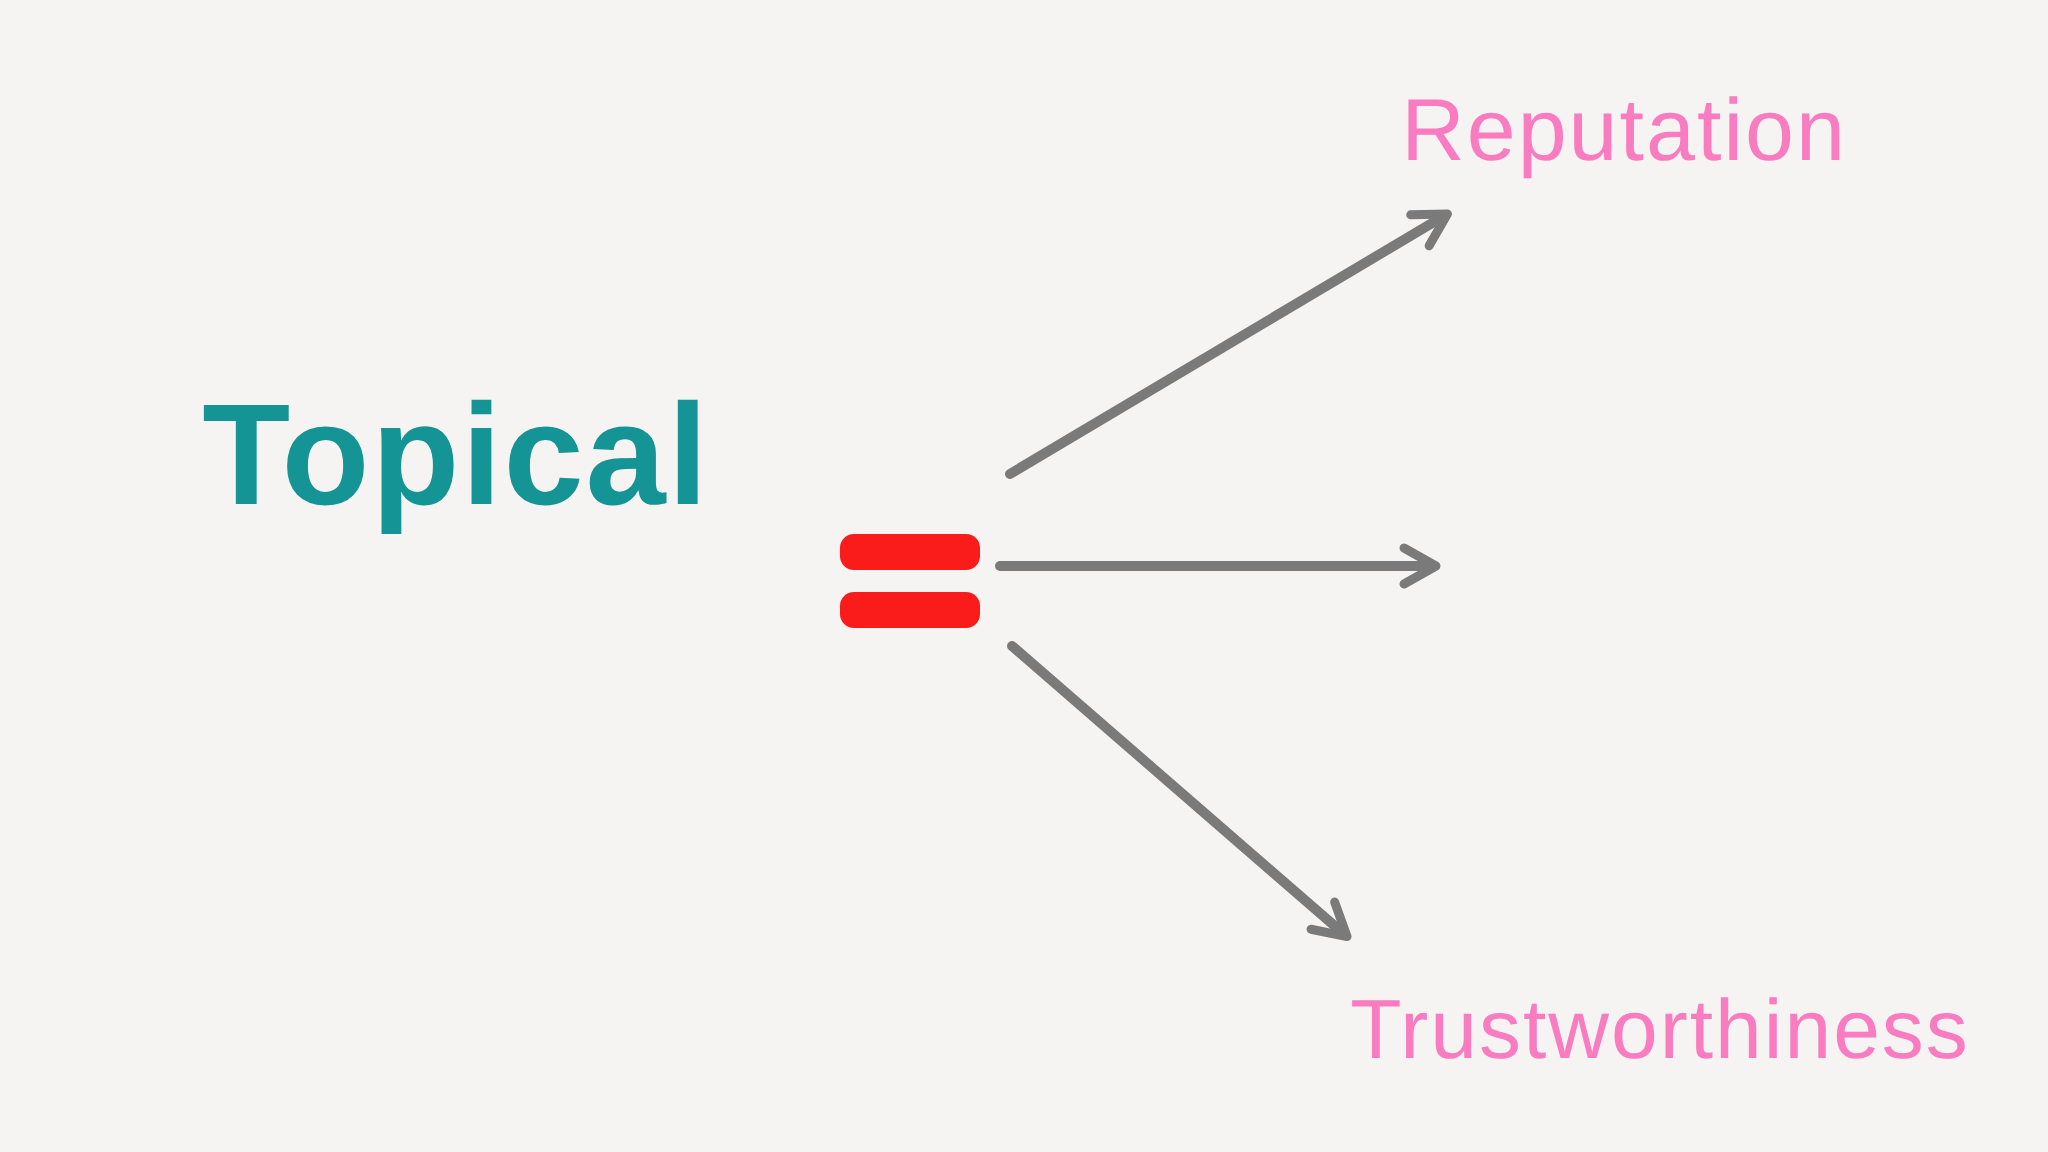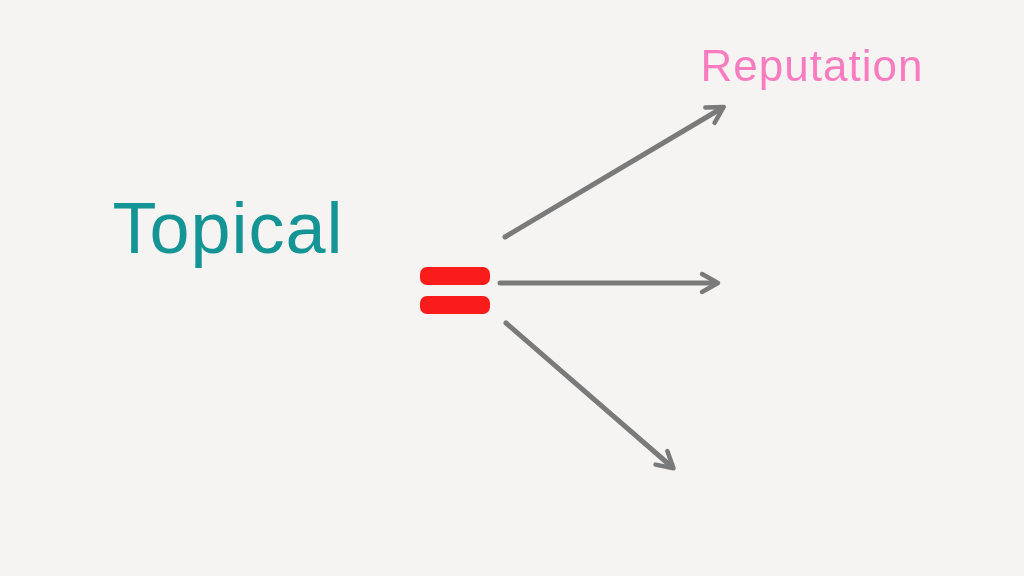--- a/index.html
+++ b/index.html
@@ -44,20 +44,21 @@
     position: absolute;
     left: 53px;
     top: 168px;
     width: 350px;
     text-align: center;
     color: var(--term);
     font-size: 72px;
     letter-spacing: 1px;
     line-height: 120px;
     white-space: nowrap;
+    font-weight: bold;
   }
   .equals {
     position: absolute;
     left: 420px;
     top: 267px;
     width: 70px;
     height: 46px;
   }
   .equals .bar {
     position: absolute;
@@ -101,14 +102,15 @@
   <div class="term">
     <div class="term-line">Topical</div>
   </div>
 
   <div class="equals">
     <div class="bar top"></div>
     <div class="bar bottom"></div>
   </div>
 
   <div class="label label-reputation">Reputation</div>
+  <div class="label label-trustworthiness">Trustworthiness</div>
 
 </div>
 
 </body></html>

